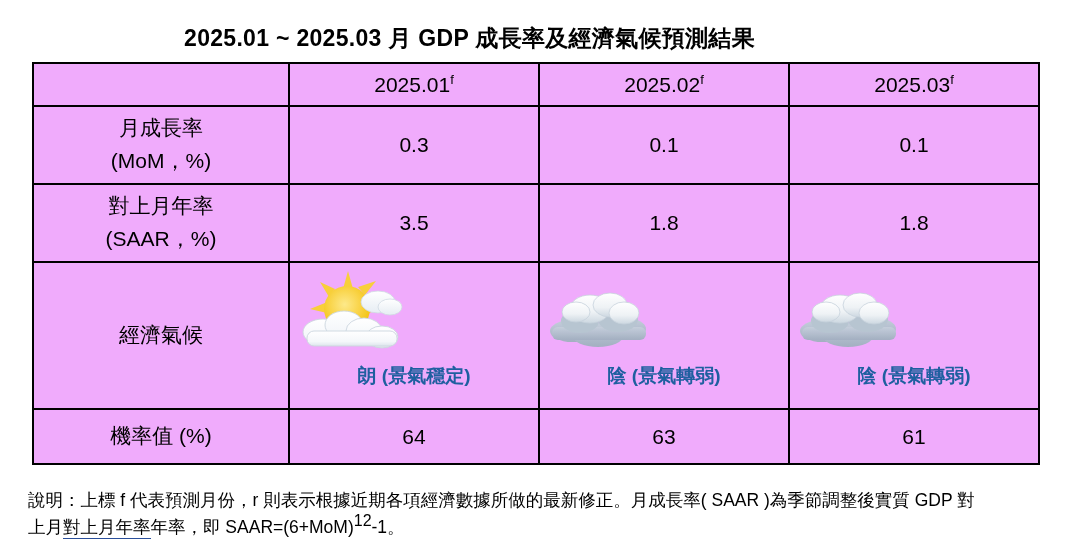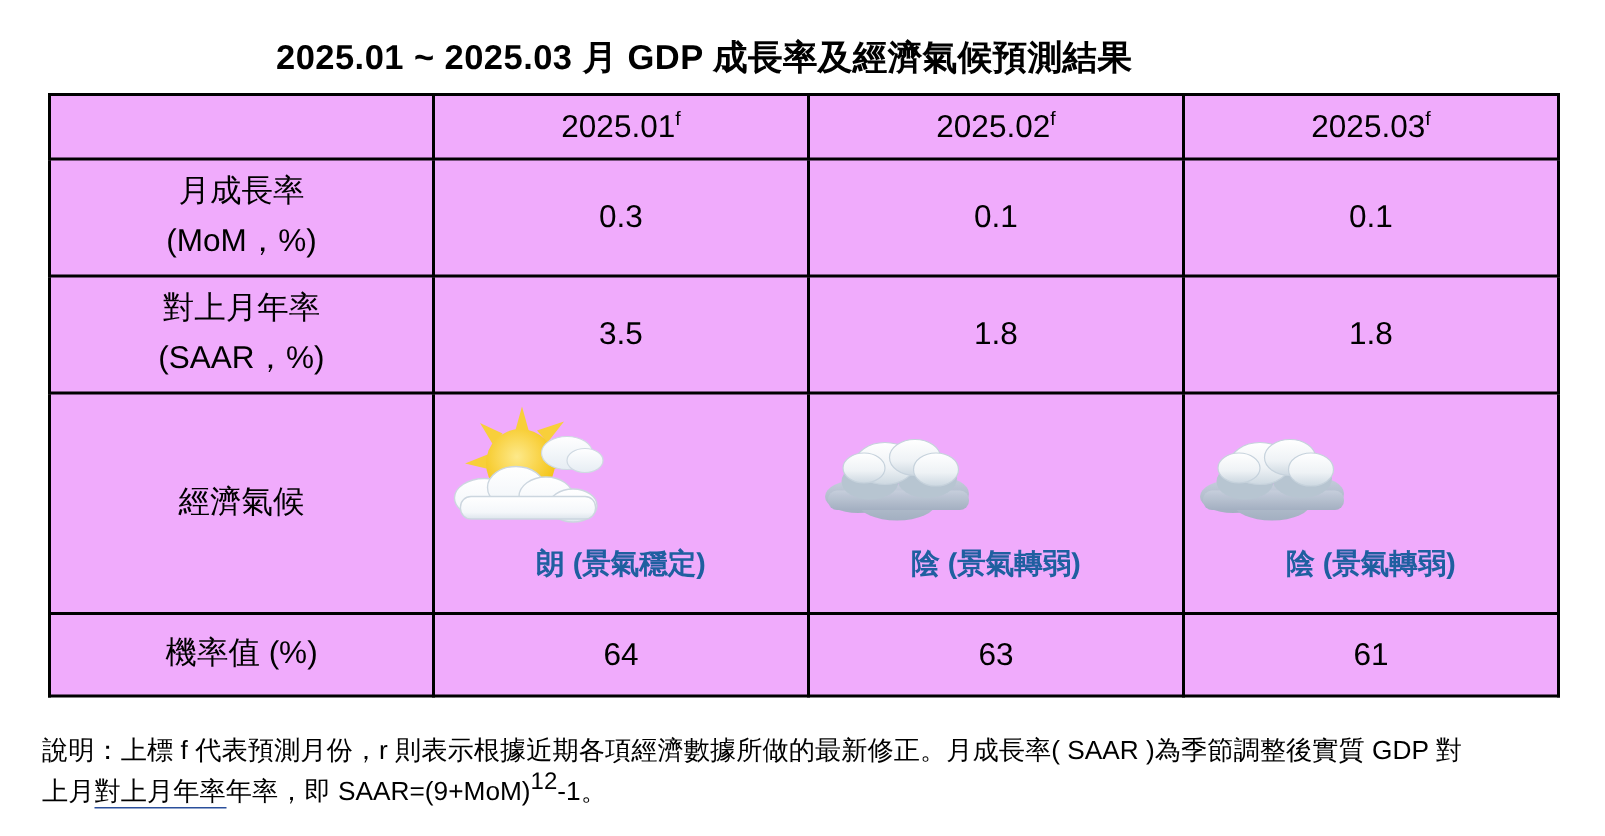--- a/index.html
+++ b/index.html
@@ -309,16 +309,16 @@
           <td class="value">64</td>
           <td class="value">63</td>
           <td class="value">61</td>
         </tr>
       </tbody>
     </table>
   </div>
 
   <div class="footnote">
     <span class="ln">說明：上標 f 代表預測月份，r 則表示根據近期各項經濟數據所做的最新修正。月成長率( SAAR )為季節調整後實質 GDP 對</span>
-    <span class="ln"><span>上月</span><span class="misspell">對上月年率</span><span>年率，即 SAAR=(9+MoM)</span><sup>12</sup><span>-1。</span></span>
+    <span class="ln"><span>上月</span><span class="misspell">對上月年率</span><span>年率，即 SAAR=(6+MoM)</span><sup>12</sup><span>-1。</span></span>
   </div>
 
 </div>
 
 </body></html>

